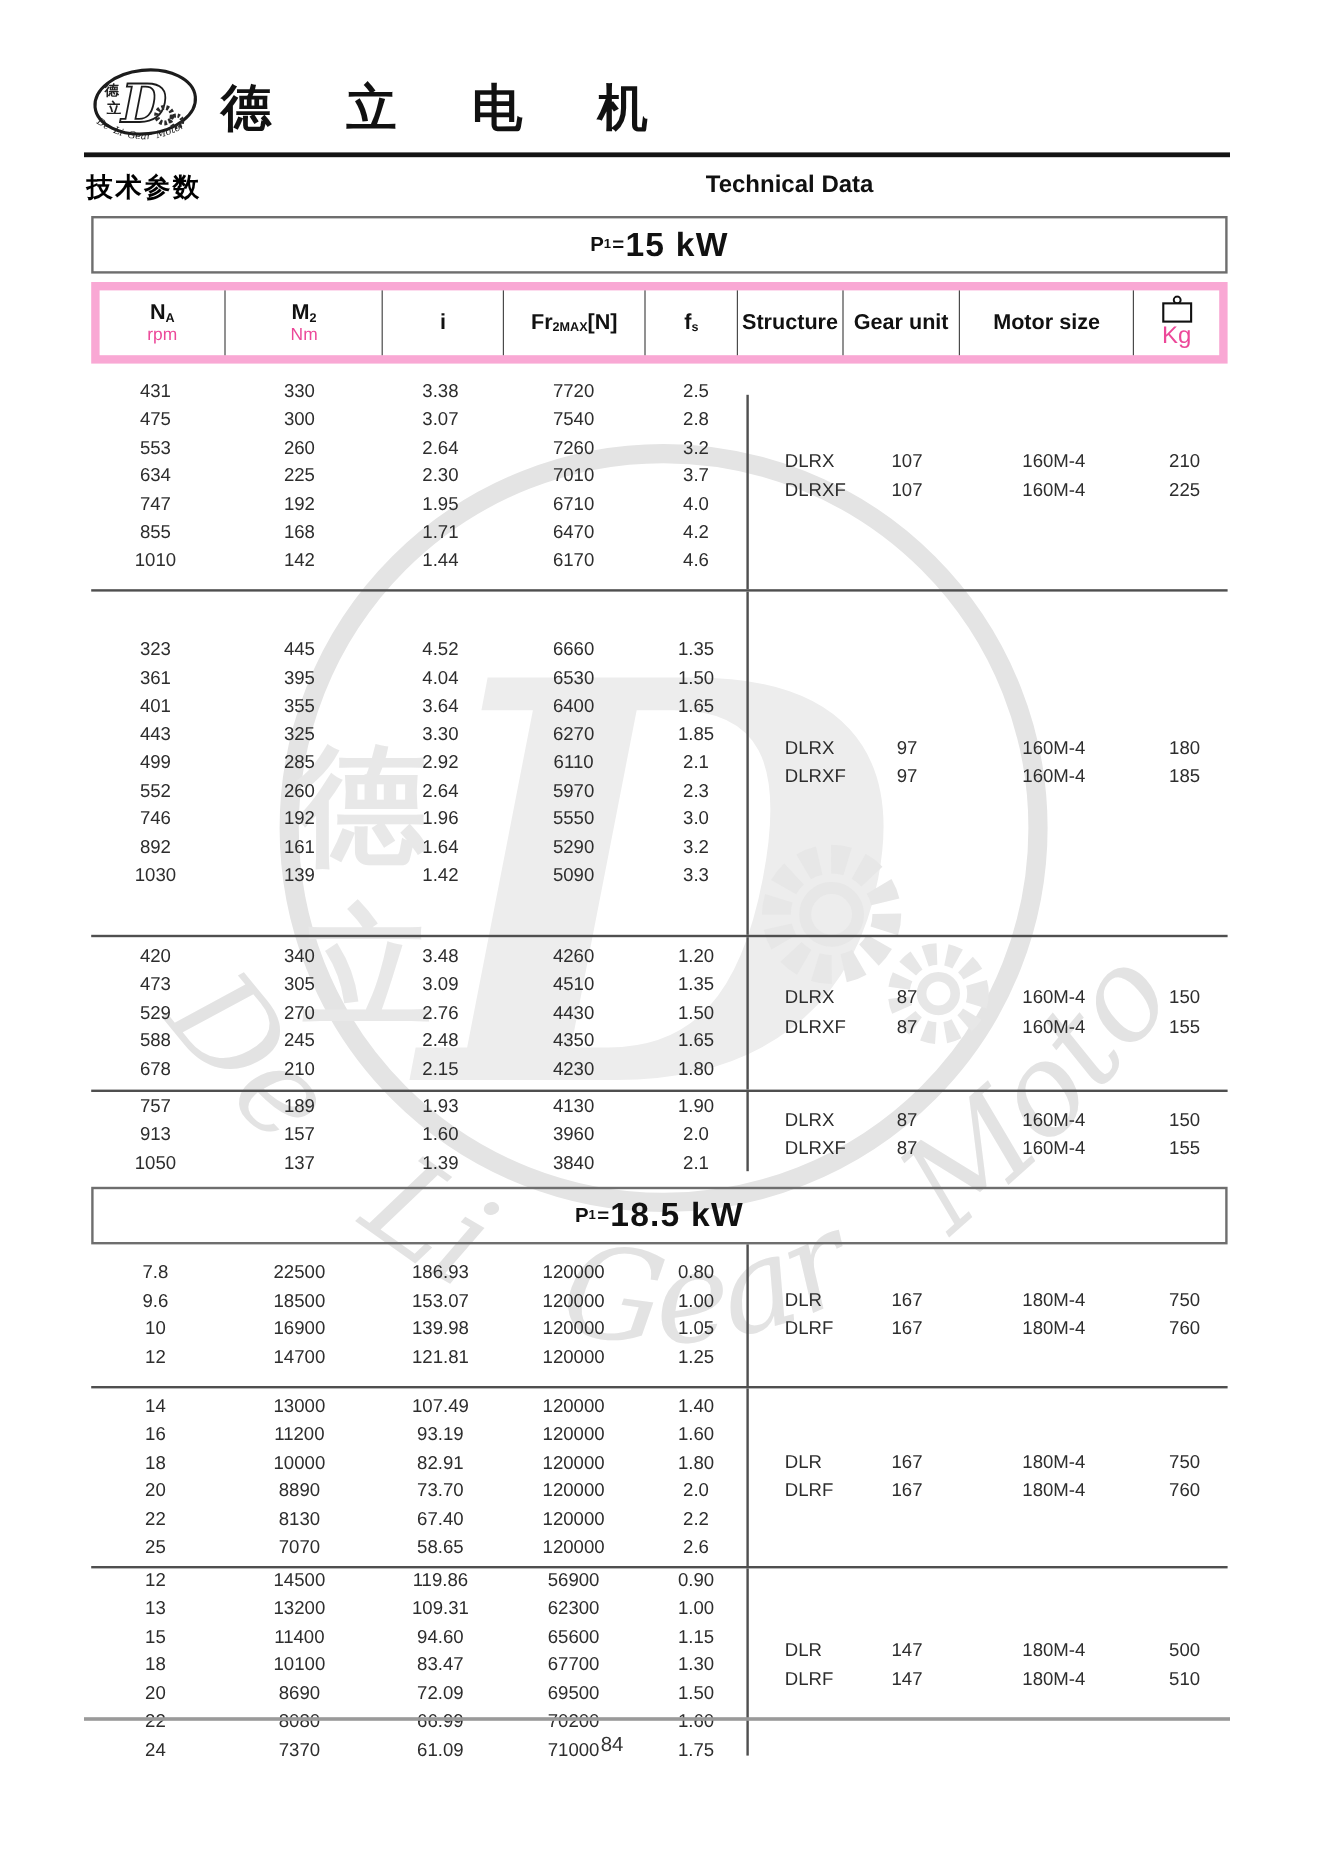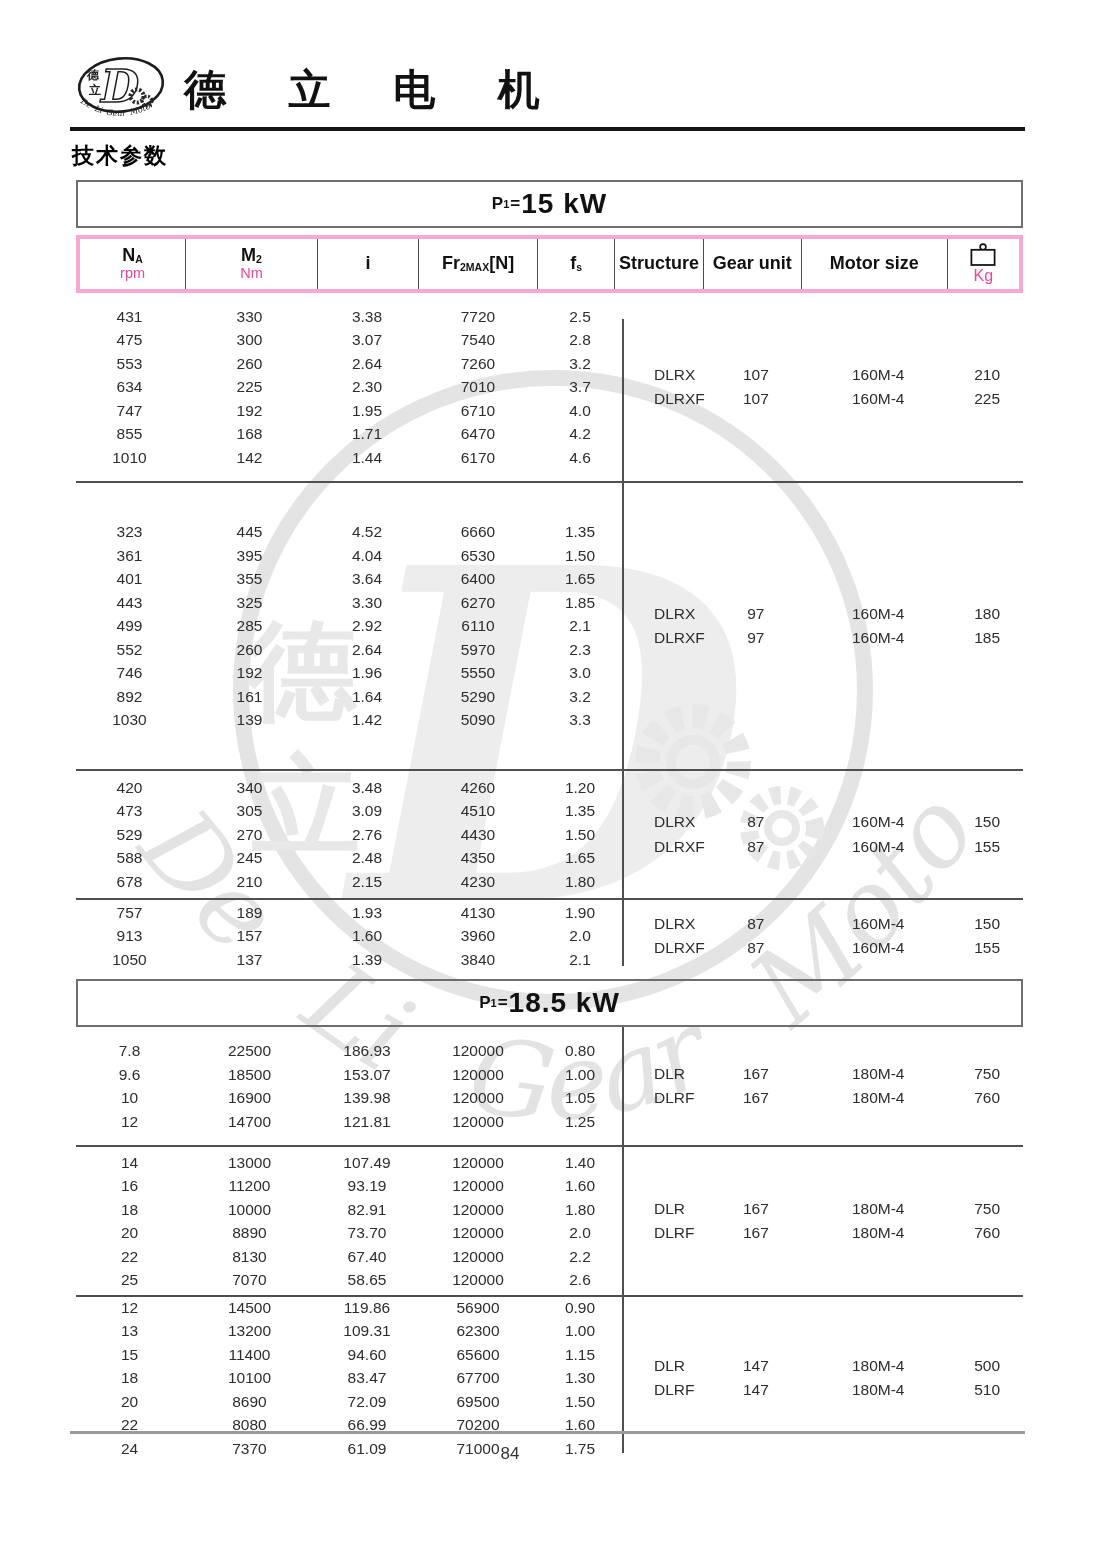--- a/index.html
+++ b/index.html
@@ -19,30 +19,30 @@
 
   .table-area{position:absolute;left:76px;top:180px;width:947px;}
   .title-box{height:48px;border:2px solid #6e6e6e;box-sizing:border-box;
              display:flex;align-items:center;justify-content:center;margin-bottom:7px;}
   .title-box.second{margin-top:7px;margin-bottom:0;}
   .tp{font-size:17px;font-weight:bold;color:#111;}
   .tsub{font-size:11px;font-weight:bold;vertical-align:-3px;color:#111;}
   .teq{font-size:17px;font-weight:bold;margin:0 1px;color:#111;}
   .tval{font-size:28px;font-weight:bold;letter-spacing:1px;color:#111;}
 
-  .colhead{height:58px;border:4px solid #f9a8d4;box-sizing:border-box;display:grid;
+  .colhead{height:68px;border:7px solid #f9a8d4;box-sizing:border-box;display:grid;
            grid-template-columns:107fr 133fr 102fr 120fr 78fr 89fr 99fr 147fr 72fr;}
   .hc{border-right:1.5px solid #4a4a4a;display:flex;flex-direction:column;
       align-items:center;justify-content:center;line-height:1.08;text-align:center;}
   .hc:last-child{border-right:none;}
   .hmain{font-size:18px;font-weight:bold;color:#111;}
   .hsub{font-size:10.5px;font-weight:bold;vertical-align:-2px;}
   .hunit{font-size:14.5px;color:#ec4899;margin-top:1px;font-weight:normal;}
   .kg-icon{width:32px;height:24px;display:block;}
-  .kgu{font-size:16px;margin-top:0;}
+  .kgu{font-size:20px;margin-top:0;}
 
   .block{position:relative;box-sizing:border-box;border-bottom:2px solid #4f4f4f;}
   .block.last{border-bottom:none;}
   .rows{position:absolute;left:0;top:0;bottom:0;width:546px;display:flex;
         flex-direction:column;justify-content:center;}
   .drow{display:grid;grid-template-columns:107fr 133fr 102fr 120fr 84fr;
         line-height:23.5px;font-size:15.5px;color:#2d2d2d;}
   .dcell{text-align:center;}
   .vdiv{position:absolute;left:546px;top:0;bottom:0;width:1.5px;background:#4f4f4f;}
   #blocks-0 .block.first .vdiv{top:26px;}
@@ -95,20 +95,21 @@
           <path id="logoarc" d="M 3 46 Q 47 80 95 42"></path>
         </defs>
       <text font-size="8.2" font-style="italic" fill="#1c1c1c" word-spacing="2" font-family="'DejaVu Serif',serif">
         <textPath href="#logoarc" xlink:href="#logoarc" startOffset="4">De Li Gear Motor</textPath>
       </text>
     </svg>
     <div class="company-name">德 立 电 机</div>
     <div class="top-rule"></div>
 
     <div class="title-cn">技术参数</div>
+    <div class="title-en">Technical Data</div>
 
     <div class="table-area">
 
       <div class="title-box">
         <span class="tp">P</span>
           <span class="tsub">1</span>
           <span class="teq">=</span>
           <span class="tval">15 kW</span>
       </div>
 

